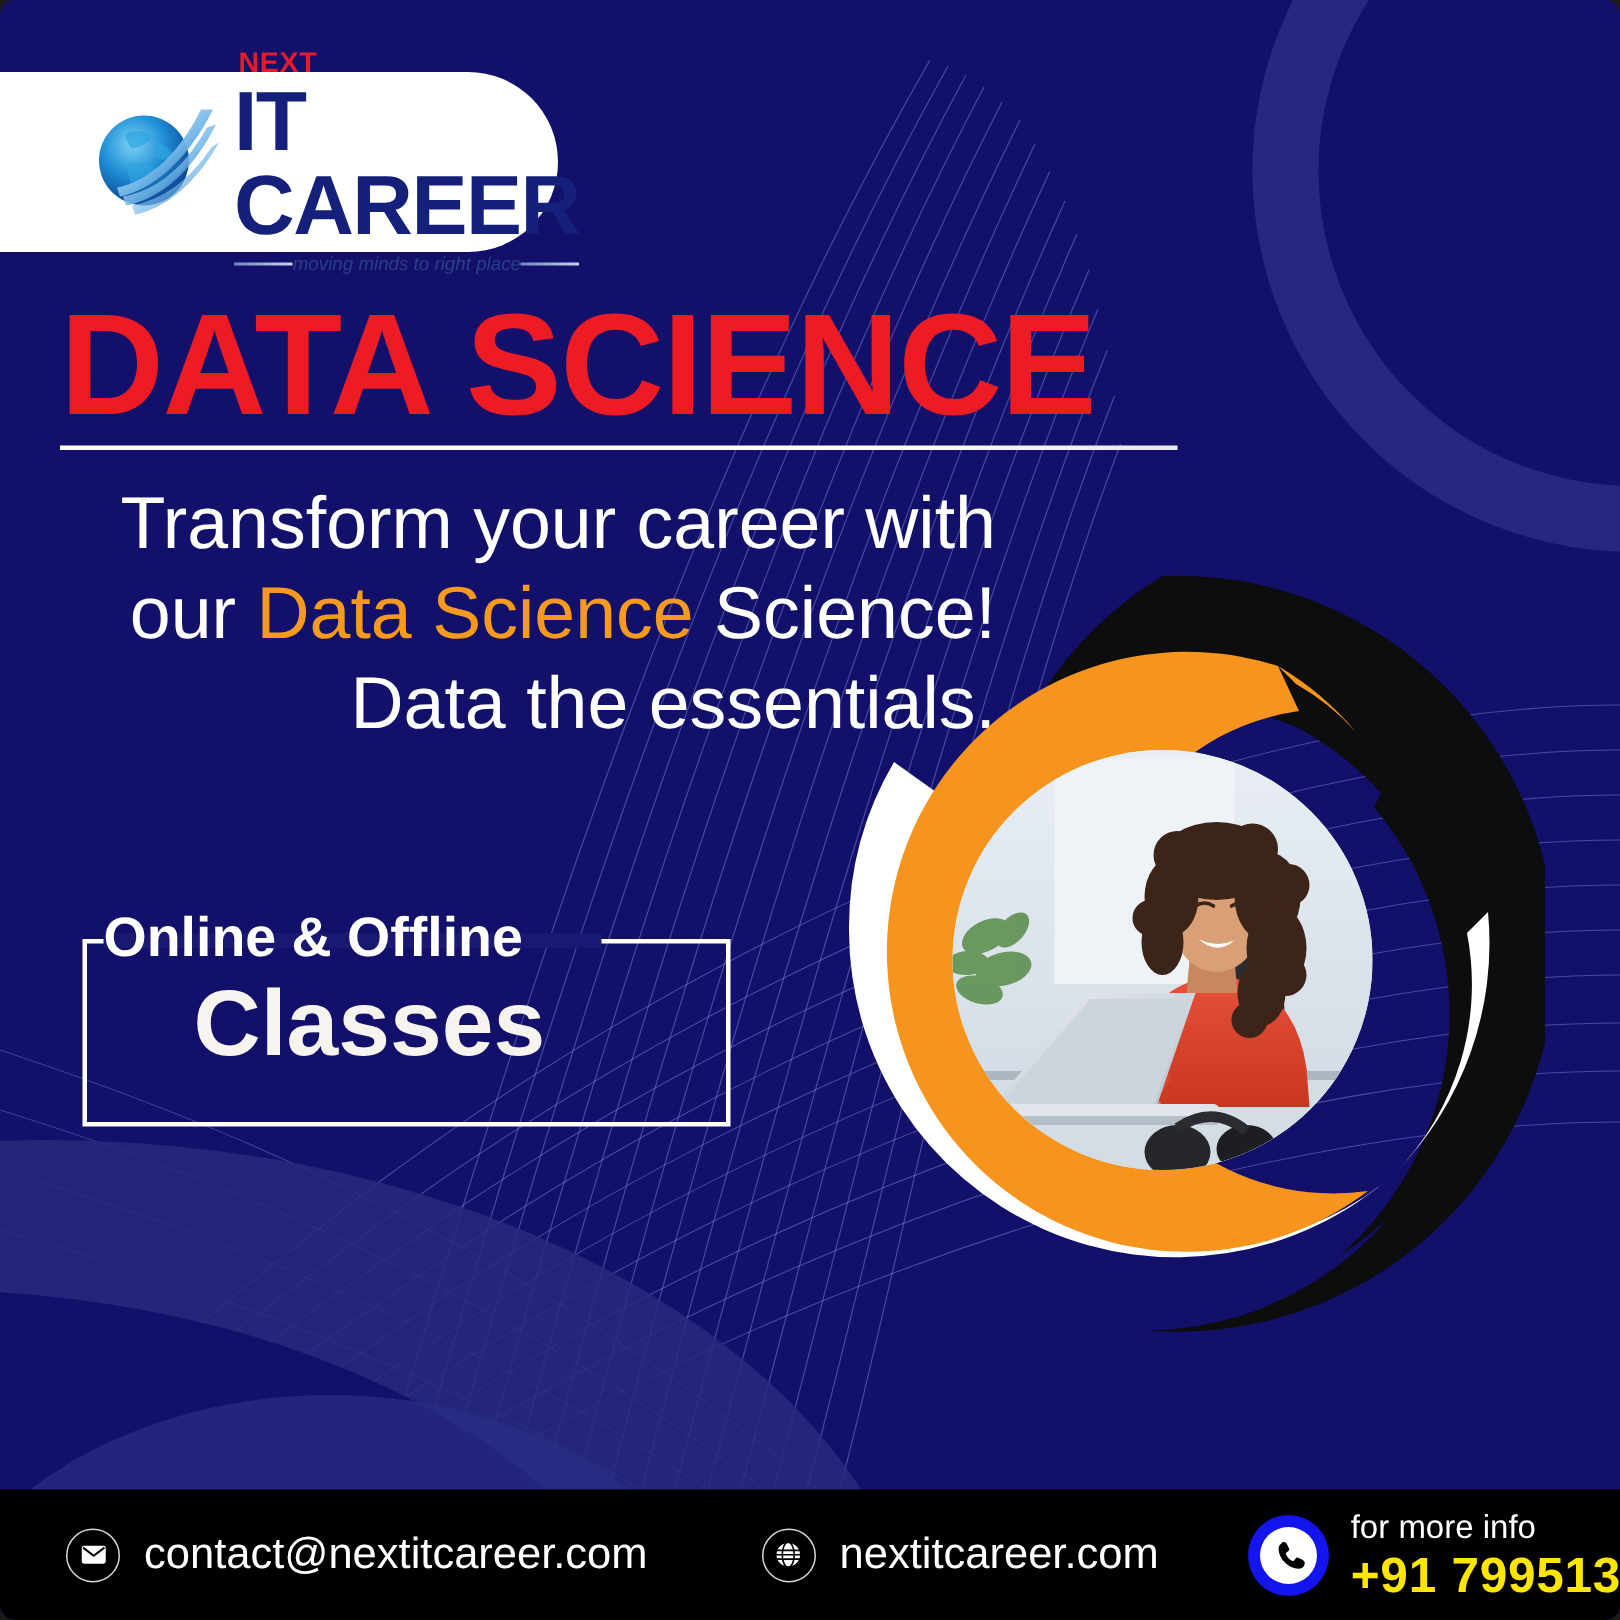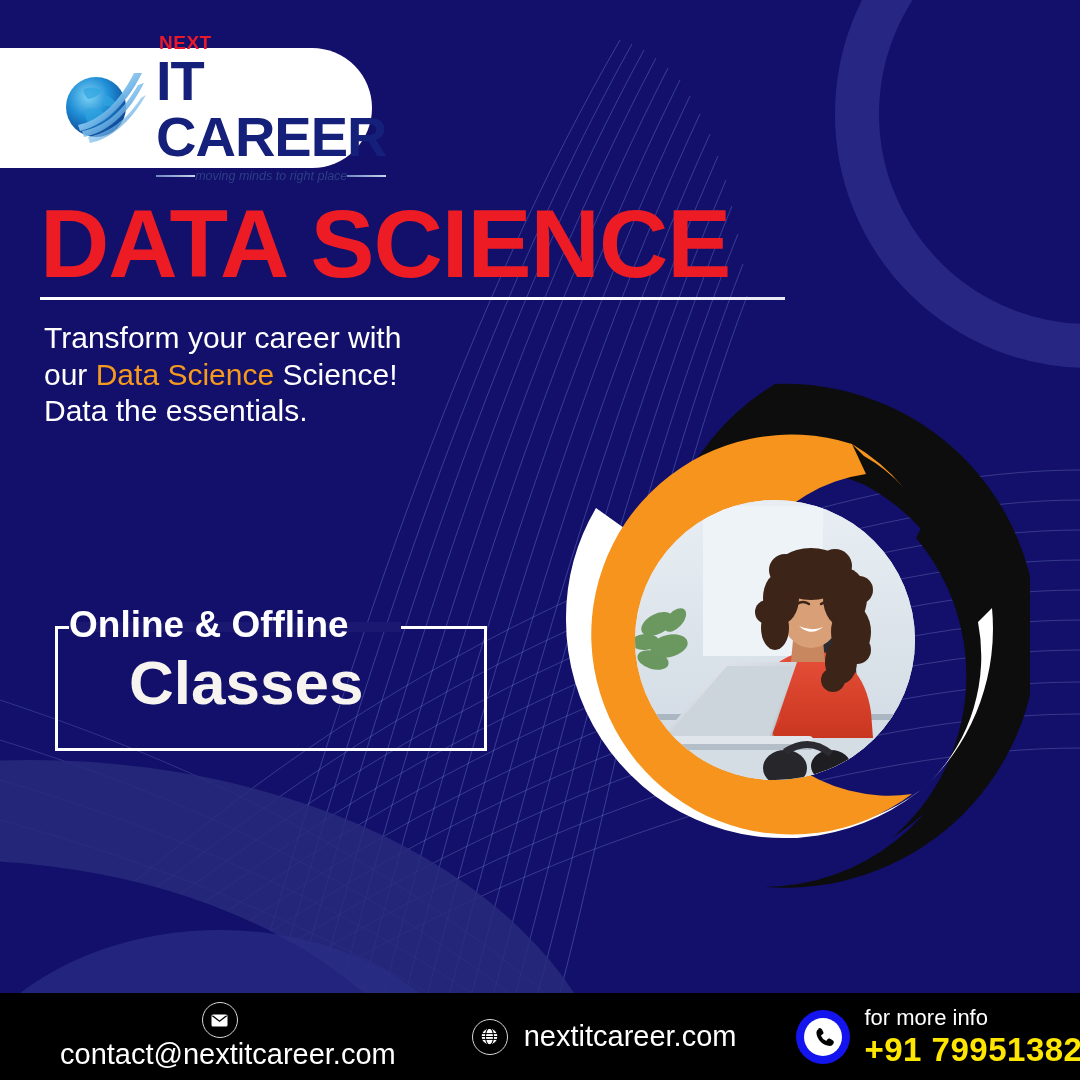--- a/index.html
+++ b/index.html
@@ -1,19 +1,20 @@
 <!DOCTYPE html>
 <html><head>
 <meta charset="utf-8">
 <style>
   html,body{margin:0;padding:0;background:#1a1a1a;}
   #poster{
     position:relative;width:1080px;height:1080px;overflow:hidden;
     background:#12106a;
     font-family:"Liberation Sans", sans-serif;
+    border-radius:10px;
   }
 
   
   .bg-layer{position:absolute;inset:0;pointer-events:none;}
 
   
   .ring-tr{
     position:absolute;width:420px;height:420px;border-radius:50%;
     border:44px solid #2a2885;top:-140px;left:835px;opacity:.95;
   }
@@ -60,21 +61,21 @@
     line-height:1;white-space:nowrap;
   }
   .headline-rule{
     position:absolute;left:40px;top:297px;width:745px;height:3px;
     background:linear-gradient(90deg,#ffffff,#ffffff 70%,#e8e8f5);
   }
 
   
   .tagline{
     position:absolute;left:44px;top:320px;width:620px;
-    color:#ffffff;font-size:30px;line-height:1.22;font-weight:400;
+    color:#ffffff;font-size:49px;line-height:1.22;font-weight:400;text-align:right;
   }
   .tagline .hl{color:#f59a1e;}
 
   
   .badge{position:absolute;left:55px;top:626px;width:432px;height:125px;}
   .badge-box{
     position:absolute;inset:0;border:3px solid #ffffff;box-sizing:border-box;
   }
   .badge-gap{
     position:absolute;left:14px;top:-4px;width:332px;height:10px;background:#1a1870;
@@ -95,21 +96,21 @@
     position:absolute;left:135px;top:128px;width:280px;height:280px;
     border-radius:50%;overflow:hidden;background:#dfe6ec;
   }
 
   
   .footer{
     position:absolute;left:0;bottom:0;width:1080px;height:87px;background:#000000;
     display:flex;align-items:center;
   }
   .f-item{display:flex;align-items:center;}
-  .f-email{margin-left:44px;flex-direction:column;}
+  .f-email{margin-left:44px;}
   .f-site{margin-left:76px;}
   .f-phone{margin-left:60px;}
   .ico-circle{
     width:34px;height:34px;border-radius:50%;border:1.6px solid #d8d8d8;
     display:flex;align-items:center;justify-content:center;flex:none;
   }
   .f-text{color:#ffffff;font-size:29px;margin-left:16px;white-space:nowrap;}
   .phone-badge{
     width:54px;height:54px;border-radius:50%;background:#1414ef;
     display:flex;align-items:center;justify-content:center;flex:none;

